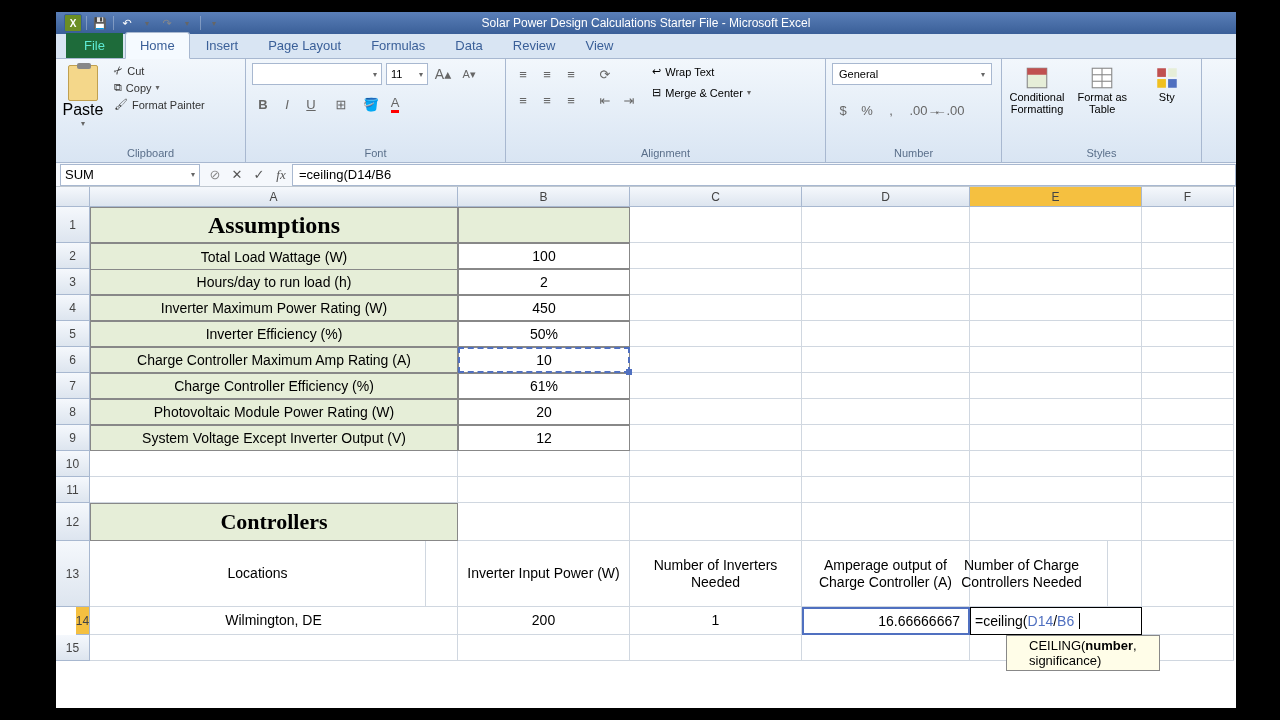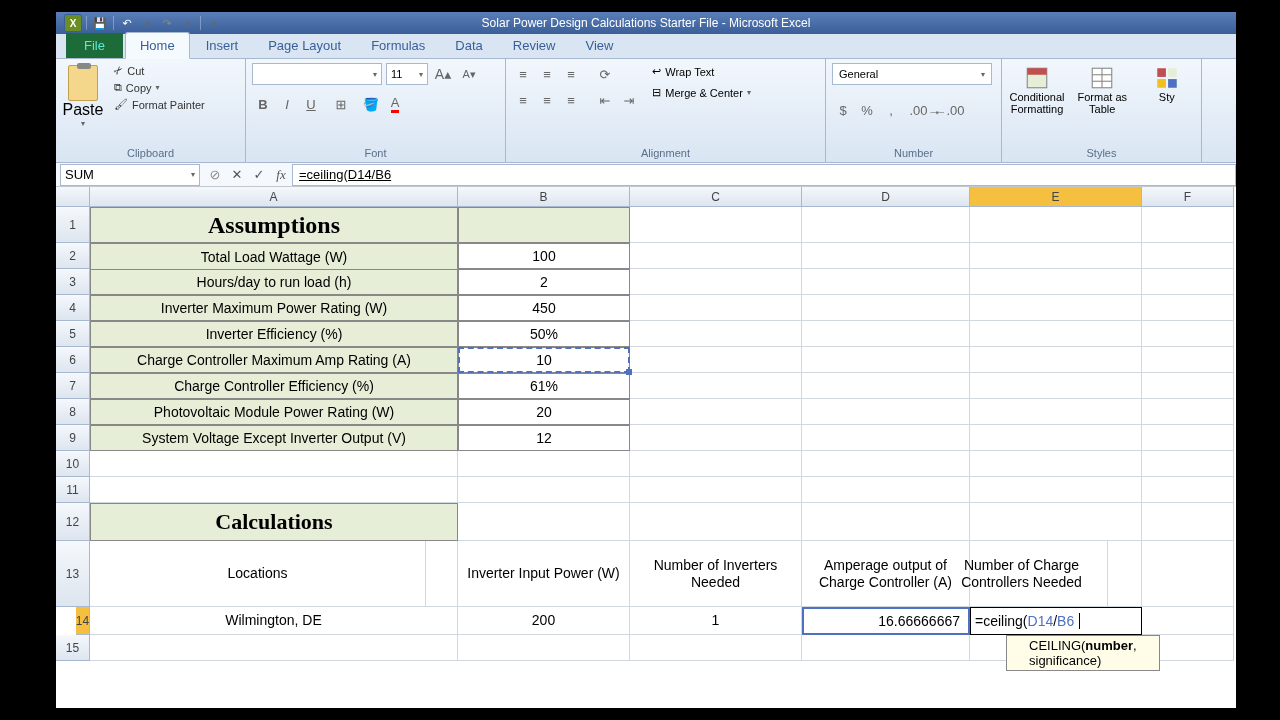--- a/index.html
+++ b/index.html
@@ -51,21 +51,21 @@
 
 
 .style-btn { display: flex; flex-direction: column; align-items: center; width: 58px; cursor: pointer; font-size: 11px; padding: 2px; text-align: center; line-height: 1.1; }
 .cond-icon { width: 26px; height: 26px; }
 
 
 .formula-bar { height: 24px; display: flex; align-items: center; border-bottom: 1px solid #c0c8d0; background: #f5f8fc; }
 .name-box { width: 140px; height: 22px; border: 1px solid #a8b8d0; background: #fff; margin: 0 4px; display: flex; align-items: center; justify-content: space-between; padding: 0 4px; font-size: 13px; }
 .fb-btn { width: 22px; height: 22px; display: flex; align-items: center; justify-content: center; cursor: pointer; color: #555; font-size: 13px; }
 .fx { font-style: italic; font-family: serif; }
-.formula-input { flex: 1; height: 22px; border: 1px solid #a8b8d0; background: #fff; padding: 0 6px; font-size: 13px; display: flex; align-items: center; text-decoration: underline; }
+.formula-input { flex: 1; height: 22px; border: 1px solid #a8b8d0; background: #fff; padding: 0 6px; font-size: 13px; display: flex; align-items: center; }
 
 
 .grid-area { position: relative; background: #fff; }
 .corner { position: absolute; left: 0; top: 0; width: 34px; height: 20px; background: linear-gradient(#f5f8fc, #dde5ef); border-right: 1px solid #a8b8d0; border-bottom: 1px solid #a8b8d0; }
 .col-headers { position: absolute; left: 34px; top: 0; height: 20px; display: flex; }
 .col-h { background: linear-gradient(#f5f8fc, #dde5ef); border-right: 1px solid #a8b8d0; border-bottom: 1px solid #a8b8d0; text-align: center; font-size: 12px; color: #444; line-height: 20px; }
 .col-h.active { background: #f5c040; }
 .row-headers { position: absolute; left: 0; top: 20px; width: 34px; }
 .row-h { background: linear-gradient(#f5f8fc, #dde5ef); border-right: 1px solid #a8b8d0; border-bottom: 1px solid #a8b8d0; text-align: center; font-size: 12px; color: #444; display: flex; align-items: center; justify-content: center; }
 .row-h.active { background: #f5c040; }
@@ -408,21 +408,21 @@
         <div class="cell tbl" style="left: 0px; top: 114px; width: 368px; height: 26px;">Inverter Efficiency (%)</div>
         <div class="cell val" style="left: 368px; top: 114px; width: 172px; height: 26px;">50%</div>
         <div class="cell tbl" style="left: 0px; top: 140px; width: 368px; height: 26px;">Charge Controller Maximum Amp Rating (A)</div>
         <div class="cell val" style="left: 368px; top: 140px; width: 172px; height: 26px;">10</div>
         <div class="cell tbl" style="left: 0px; top: 166px; width: 368px; height: 26px;">Charge Controller Efficiency (%)</div>
         <div class="cell val" style="left: 368px; top: 166px; width: 172px; height: 26px;">61%</div>
         <div class="cell tbl" style="left: 0px; top: 192px; width: 368px; height: 26px;">Photovoltaic Module Power Rating (W)</div>
         <div class="cell val" style="left: 368px; top: 192px; width: 172px; height: 26px;">20</div>
         <div class="cell tbl" style="left: 0px; top: 218px; width: 368px; height: 26px;">System Voltage Except Inverter Output (V)</div>
         <div class="cell val" style="left: 368px; top: 218px; width: 172px; height: 26px;">12</div>
-        <div class="cell hdr" style="left: 0px; top: 296px; width: 368px; height: 38px; font-size: 22px;">Calculations</div>
+        <div class="cell hdr" style="left: 0px; top: 296px; width: 368px; height: 38px; font-size: 22px;">Controllers</div>
         <div class="cell calc-hdr" style="left: 0px; top: 334px; width: 336px; height: 66px;">Locations</div>
         <div class="cell calc-hdr" style="left: 368px; top: 334px; width: 172px; height: 66px;">Inverter Input Power (W)</div>
         <div class="cell calc-hdr" style="left: 540px; top: 334px; width: 172px; height: 66px;">Number of Inverters Needed</div>
         <div class="cell calc-hdr" style="left: 712px; top: 334px; width: 168px; height: 66px;">Amperage output of Charge Controller (A)</div>
         <div class="cell calc-hdr" style="left: 846px; top: 334px; width: 172px; height: 66px;">Number of Charge Controllers Needed</div>
         <div class="cell calc-hdr" style="left: 0px; top: 400px; width: 368px; height: 28px;">Wilmington, DE</div>
         <div class="cell calc-hdr" style="left: 368px; top: 400px; width: 172px; height: 28px;">200</div>
         <div class="cell calc-hdr" style="left: 540px; top: 400px; width: 172px; height: 28px;">1</div>
         <div class="cell calc-hdr sel-d14" style="left: 712px; top: 400px; width: 168px; height: 28px; justify-content: flex-end; padding-right: 8px;">16.66666667</div>
         <div class="cell editing" style="left: 880px; top: 400px; width: 172px; height: 28px;">=ceiling(<span class="tok-d14">D14</span>/<span class="tok-b6">B6</span><span style="border-right:1px solid #000;margin-left:1px">&nbsp;</span></div>

